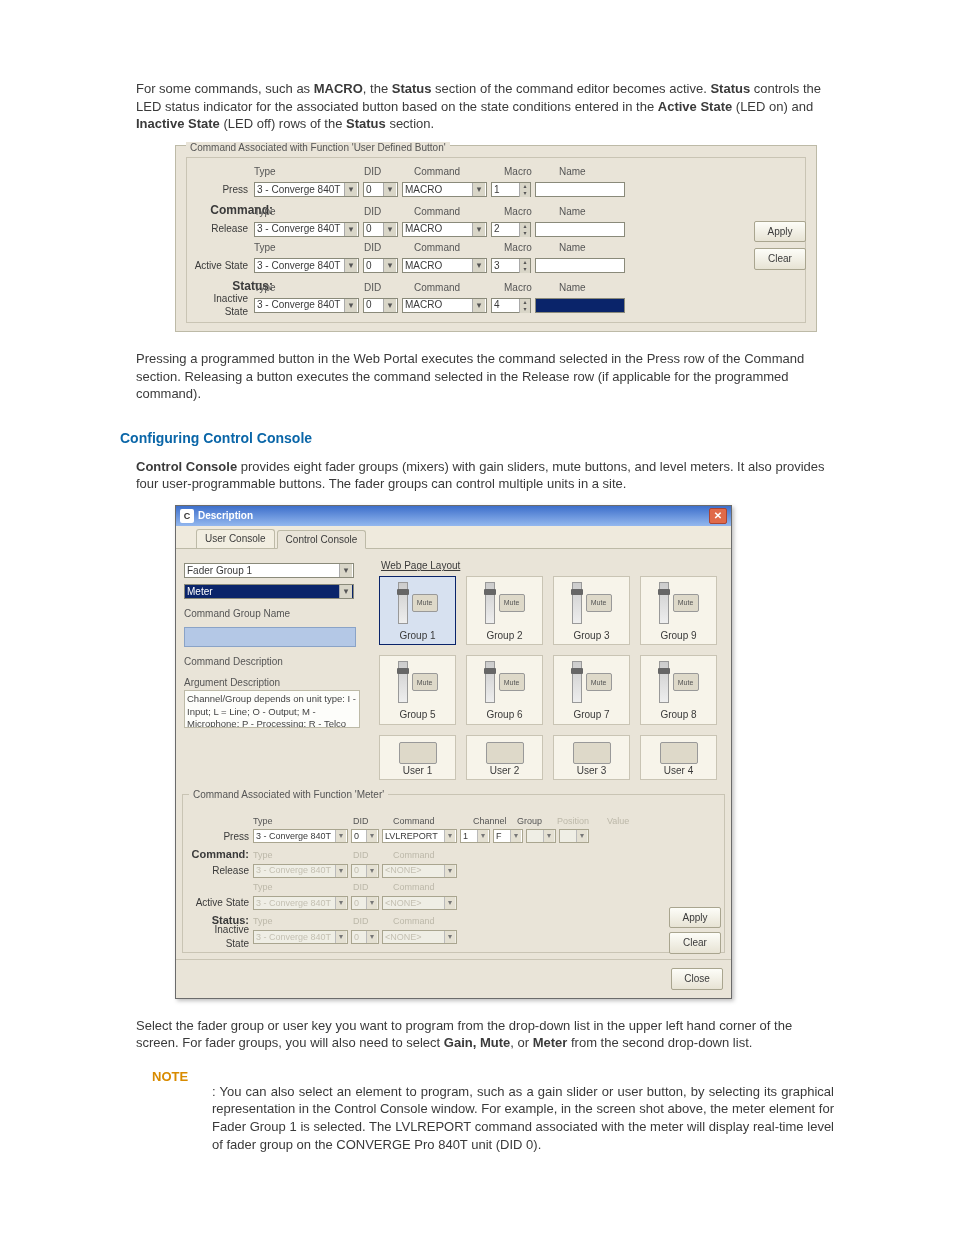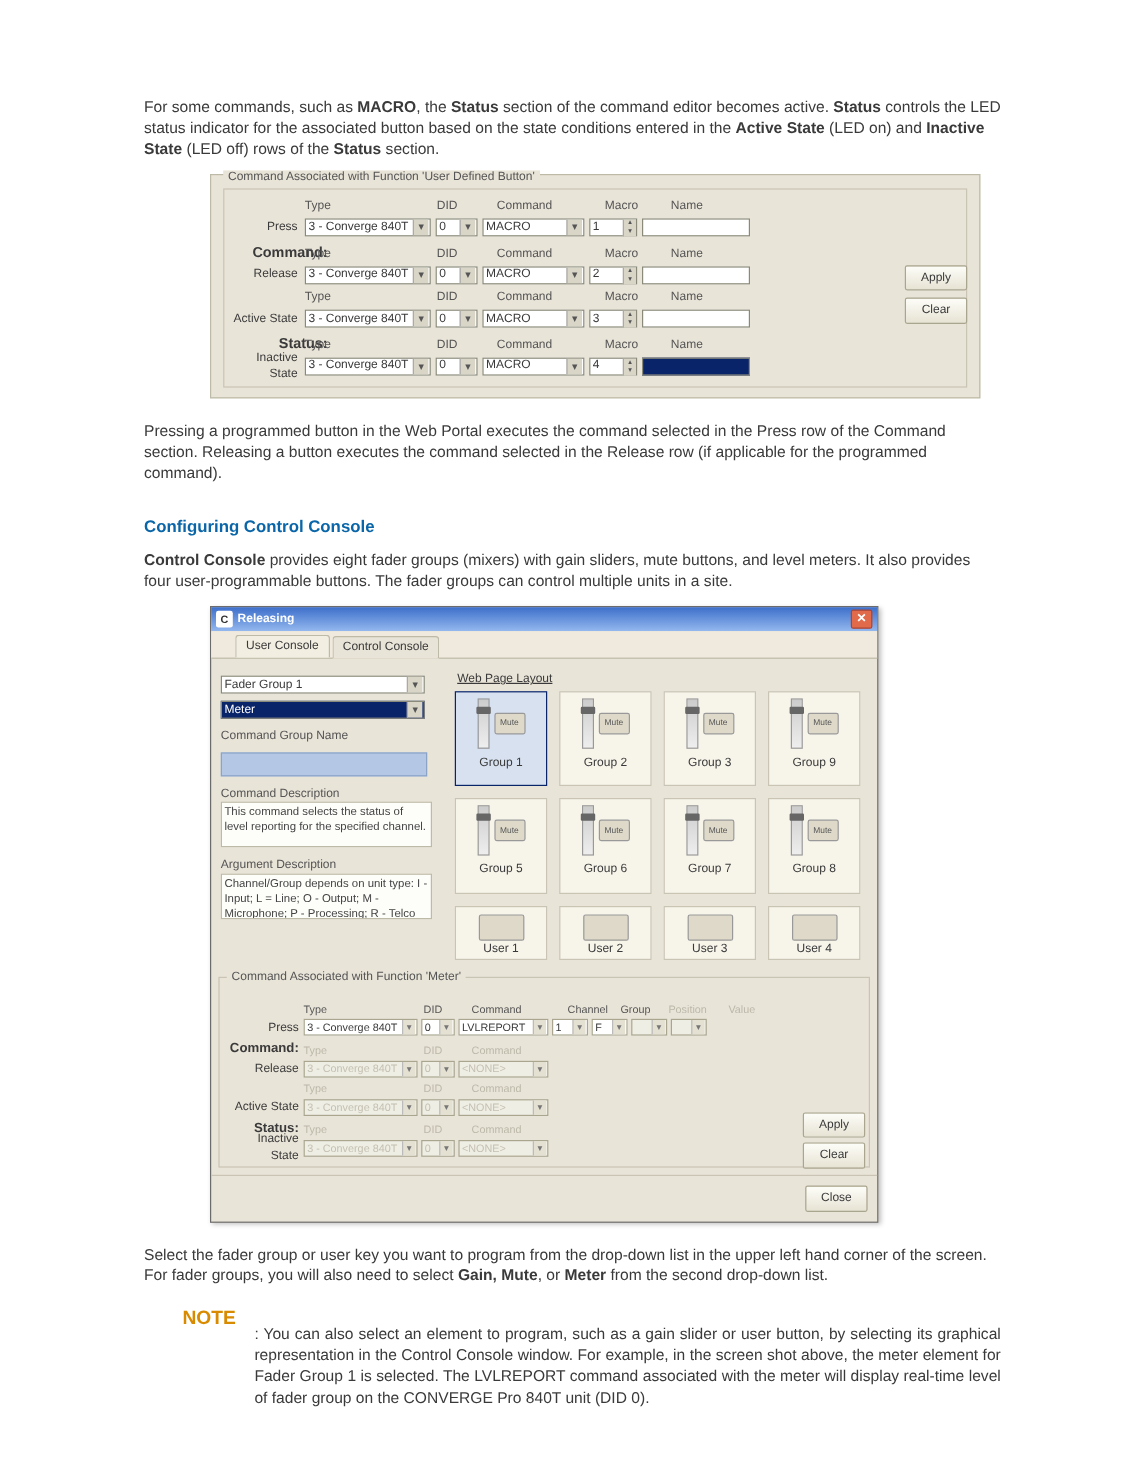--- a/index.html
+++ b/index.html
@@ -5,24 +5,24 @@
   body {
     font-family: Arial, Helvetica, sans-serif;
     font-size: 13px;
     color: #3a3a3a;
     margin: 0;
     padding: 80px 120px 60px 120px;
     width: 954px;
     box-sizing: border-box;
     line-height: 1.35;
   }
-  p { margin: 0 0 10px 0; }
+  p { margin: 0 0 10px 16px; }
   .section-heading { color: #0a66a8; font-weight: bold; font-size: 14px; margin: 26px 0 10px 0; }
   .note-block { display: flex; margin: 16px 0 0 32px; }
-  .note-label { color: #d88b00; font-weight: bold; min-width: 60px; font-size: 16px; }
+  .note-label { color: #d88b00; font-weight: bold; min-width: 60px; font-size: 13px; }
   .note-body { text-align: justify; margin-top: 15px; }
   .figure { margin: 10px 0 18px 0; }
   
   .fig1 {
     width: 620px;
     margin: 12px 12px 18px 55px;
     background: #e9e4d8;
     border: 1px solid #bdbaa7;
     padding: 6px 10px 8px 10px;
     font-family: Tahoma, Arial, sans-serif;
@@ -69,21 +69,21 @@
   .body { padding:8px; display:flex; }
   .leftcol { width:195px; }
   .leftcol .dd2 { width:170px; margin:6px 0;}
   .leftcol .dd2.sel { background:#0a246a; color:#fff;}
   .leftcol label { font-size:10px; color:#555; display:block; margin-top:8px;}
   .ta { background:#fdfdfa; border:1px solid #bdbaa7; width:170px; height:32px; font-size:9.5px; padding:2px; color:#444; overflow:hidden;}
   .bluepanel { background:#b4c8e6; border:1px solid #8aa3c7; width:170px; height:18px; margin:6px 0;}
   .rcol { flex:1; }
   .rcol-title { font-size:10px; margin:2px 0 3px 2px;text-decoration:underline;}
   .grid { display:flex; flex-wrap:wrap; gap:10px; }
-  .thumb { width:75px; border:1px solid #c9c4b4; background:#f7f4ea; padding:4px 0 12px 0; display:flex; flex-direction:column; align-items:center; font-size:10px;}
+  .thumb { width:75px; border:1px solid #c9c4b4; background:#f7f4ea; padding:4px 0 2px 0; display:flex; flex-direction:column; align-items:center; font-size:10px;}
   .thumb.selected { border:1px solid #0a246a; background:#d7e1f0;}
   .fader { width:50px; height:44px; display:flex; align-items:center; justify-content:center; gap:4px;}
   .slider { width:8px; height:40px; background:linear-gradient(#ccc,#eee); border:1px solid #999; position:relative;}
   .slider::after{content:""; position:absolute; left:-2px; top:6px; width:12px; height:6px; background:#666; border-radius:1px;}
   .mutebtn { width:24px; height:16px; background:#ded9c9; border:1px solid #999; border-radius:2px; font-size:7px; display:flex; align-items:center; justify-content:center; color:#555;}
   .thumb .cap { margin-top:4px;}
   .userthumb { width:75px; border:1px solid #c9c4b4; background:#f7f4ea; padding:6px 0 2px 0; display:flex; flex-direction:column; align-items:center; font-size:10px;}
   .ubtn { width:36px; height:20px; background:#ded9c9; border:1px solid #999; border-radius:2px;}
   
   .cmdbox { border:1px solid #c9c4b4; margin:6px 6px 0 6px; padding:4px 6px 6px 6px;}
@@ -194,35 +194,34 @@
 
 <div class="section-heading">Configuring Control Console</div>
 
 <p>
   <b>Control Console</b><span> provides eight fader groups (mixers) with gain sliders, mute buttons, and level meters. It also provides four user-programmable buttons. The fader groups can control multiple units in a site.</span>
 </p>
 
 <div class="win">
   <div class="titlebar">
     <span class="logo">C</span>
-    <span>Releasing</span>
+    <span>Description</span>
     <span class="close">✕</span>
   </div>
   <div class="tabs">
     <div class="tab">User Console</div>
     <div class="tab active">Control Console</div>
   </div>
   <div class="body">
     <div class="leftcol">
       <div class="dd dd2">Fader Group 1</div>
       <div class="dd dd2 sel">Meter</div>
       <label>Command Group Name</label>
       <div class="bluepanel"></div>
       <label>Command Description</label>
-      <div class="ta">This command selects the status of level reporting for the specified channel.</div>
       <label>Argument Description</label>
       <div class="ta">Channel/Group depends on unit type: I - Input; L = Line; O - Output; M - Microphone; P - Processing; R - Telco Rx</div>
     </div>
     <div class="rcol">
       <div class="rcol-title">Web Page Layout</div>
       <div class="grid">
 
         <div class="thumb selected">
             <div class="fader">
               <div class="slider"></div>

